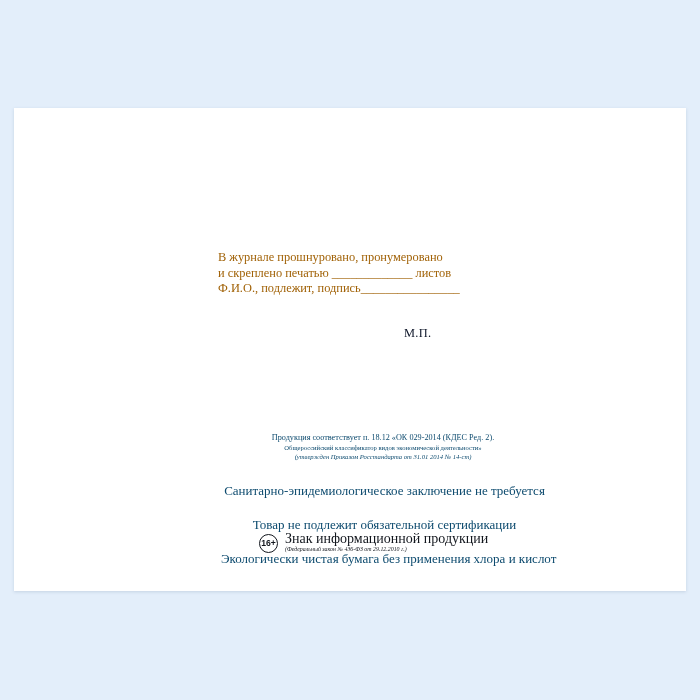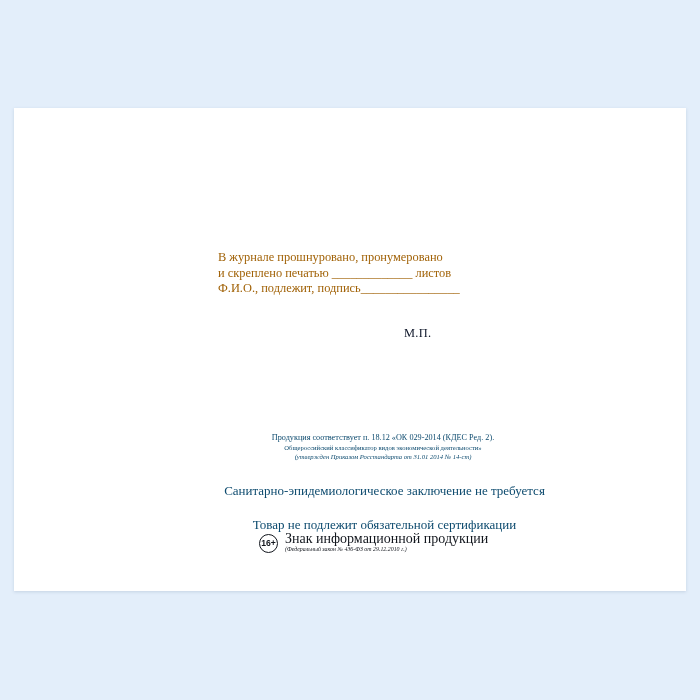--- a/index.html
+++ b/index.html
@@ -147,20 +147,21 @@
       </div>
 
       <div class="mp">М.П.</div>
 
       <div class="legal-block">
         <div class="legal-line1">Продукция соответствует п. 18.12 «ОК 029-2014 (КДЕС Ред. 2).</div>
         <div class="legal-line2">Общероссийский классификатор видов экономической деятельности»</div>
         <div class="legal-line3">(утвержден Приказом Росстандарта от 31.01 2014 № 14-ст)</div>
         <div class="legal-note">Санитарно-эпидемиологическое заключение не требуется</div>
         <div class="legal-note">Товар не подлежит обязательной сертификации</div>
+        <div class="legal-note">Экологически чистая бумага без применения хлора и кислот</div>
       </div>
 
       <div class="age-row">
         <div class="age-badge">16+</div>
         <div class="age-texts">
           <div class="age-title">Знак информационной продукции</div>
           <div class="age-sub">(Федеральный закон № 436-ФЗ от 29.12.2010 г.)</div>
         </div>
       </div>
 

